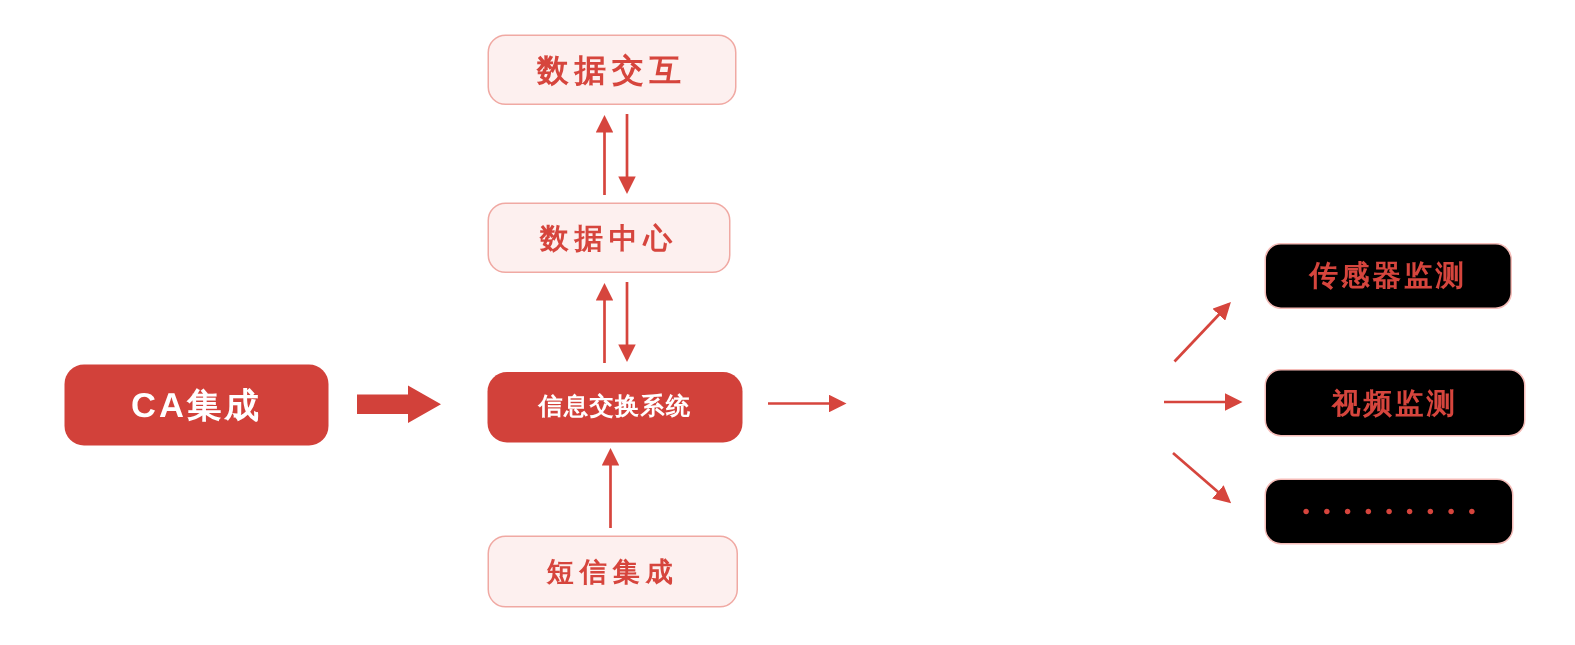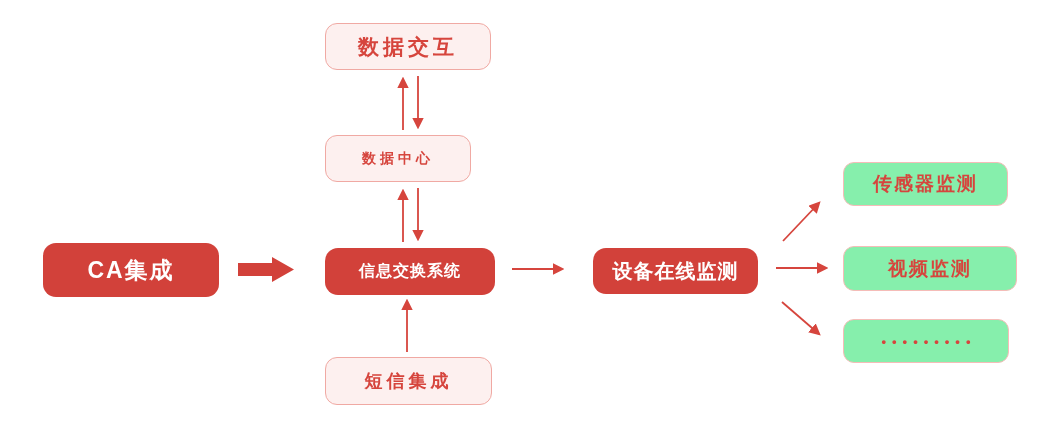--- a/index.html
+++ b/index.html
@@ -29,28 +29,29 @@
     color: #ffffff;
     border-radius: 13px;
   }
   .node.pink {
     background: #fdf0ef;
     color: #d6453d;
     border: 1.5px solid #f0a9a3;
     border-radius: 12px;
   }
   .node.outline {
-    background: #86efac;
+    background: #000000;
     color: #d6453d;
     border: 1.5px solid #f5bcb8;
     border-radius: 11px;
+    font-family: Liberation Mono, monospace;
   }
   #node-ca        { left: 43px;  top: 243px; width: 176px; height: 54px; font-size: 23px; letter-spacing: 2px; }
   #node-data-exchange { left: 325px; top: 23px;  width: 166px; height: 47px; font-size: 21px; letter-spacing: 4px; }
-  #node-data-center   { left: 325px; top: 135px; width: 146px; height: 47px; font-size: 14px; letter-spacing: 4px; }
+  #node-data-center   { left: 325px; top: 135px; width: 162px; height: 47px; font-size: 19px; letter-spacing: 4px; }
   #node-info-exchange { left: 325px; top: 248px; width: 170px; height: 47px; font-size: 16px; letter-spacing: 1px; }
   #node-sms           { left: 325px; top: 357px; width: 167px; height: 48px; font-size: 18px; letter-spacing: 4px; }
   #node-device-monitor{ left: 593px; top: 248px; width: 165px; height: 46px; font-size: 20px; letter-spacing: 1px; }
   #node-sensor-monitor{ left: 843px; top: 162px; width: 165px; height: 44px; font-size: 19px; letter-spacing: 2px; }
   #node-video-monitor { left: 843px; top: 246px; width: 174px; height: 45px; font-size: 19px; letter-spacing: 2px; }
   #node-more          { left: 843px; top: 319px; width: 166px; height: 44px; font-size: 13px; letter-spacing: 6px; padding-left: 6px; }
   .arrow-layer {
     position: absolute;
     left: 0; top: 0;
     width: 1050px;
@@ -90,21 +91,20 @@
   <div class="node red" id="node-ca">CA集成</div>
 
   <div class="node pink" id="node-data-exchange">数据交互</div>
 
   <div class="node pink" id="node-data-center">数据中心</div>
 
   <div class="node red" id="node-info-exchange">信息交换系统</div>
 
   <div class="node pink" id="node-sms">短信集成</div>
 
-  <div class="node red" id="node-device-monitor">设备在线监测</div>
 
   <div class="node outline" id="node-sensor-monitor">传感器监测</div>
 
   <div class="node outline" id="node-video-monitor">视频监测</div>
 
   <div class="node outline" id="node-more">•••••••••</div>
 
 </div>
 
 </body></html>

